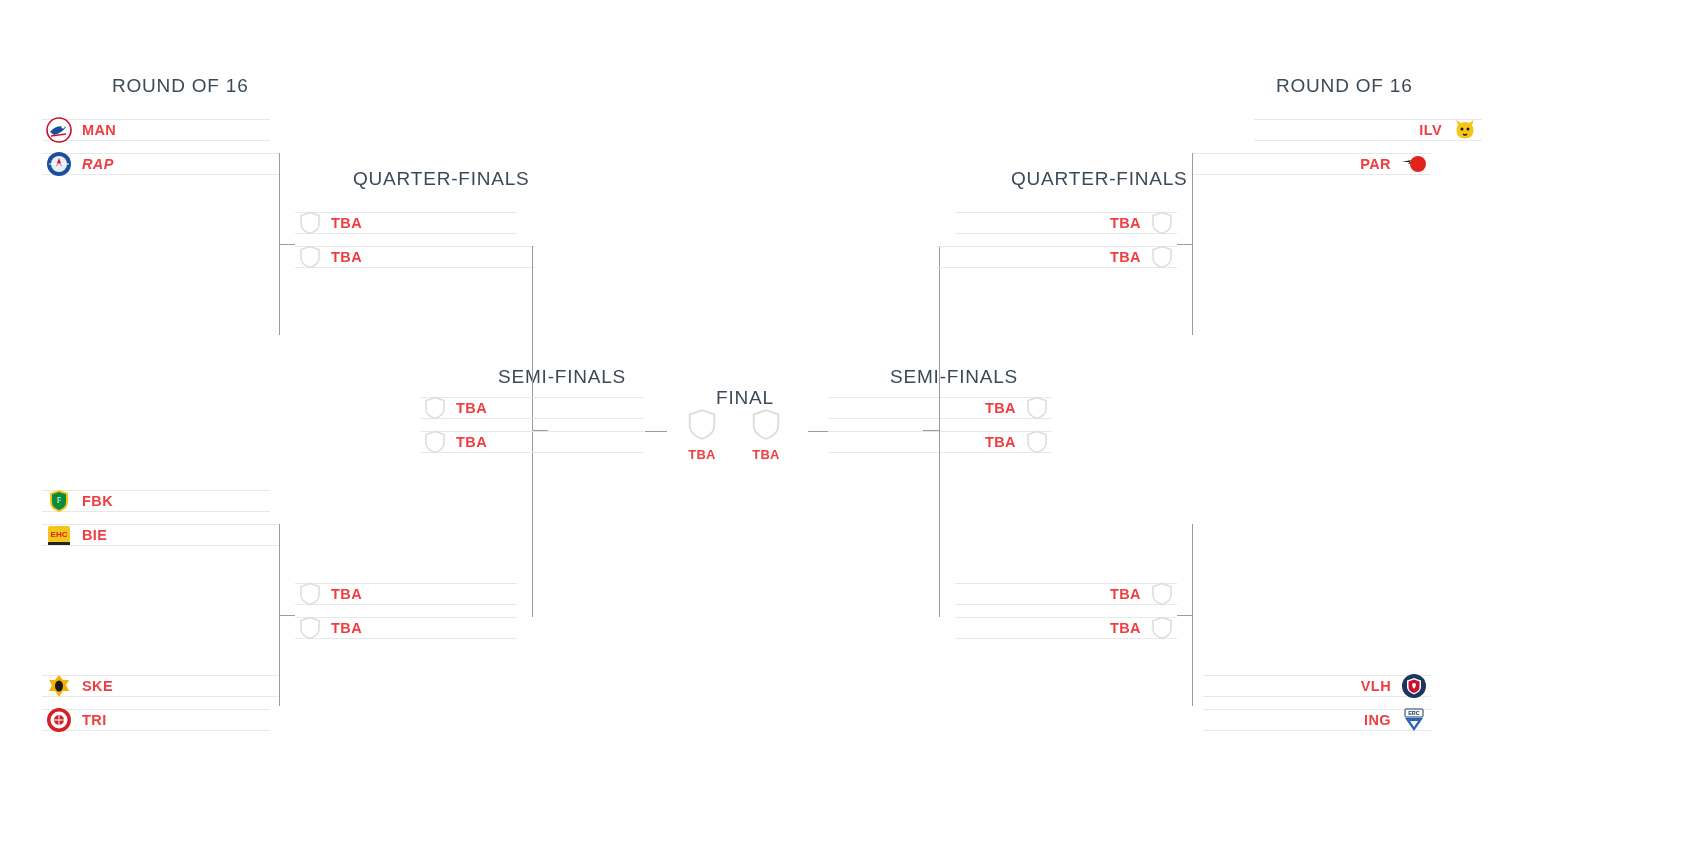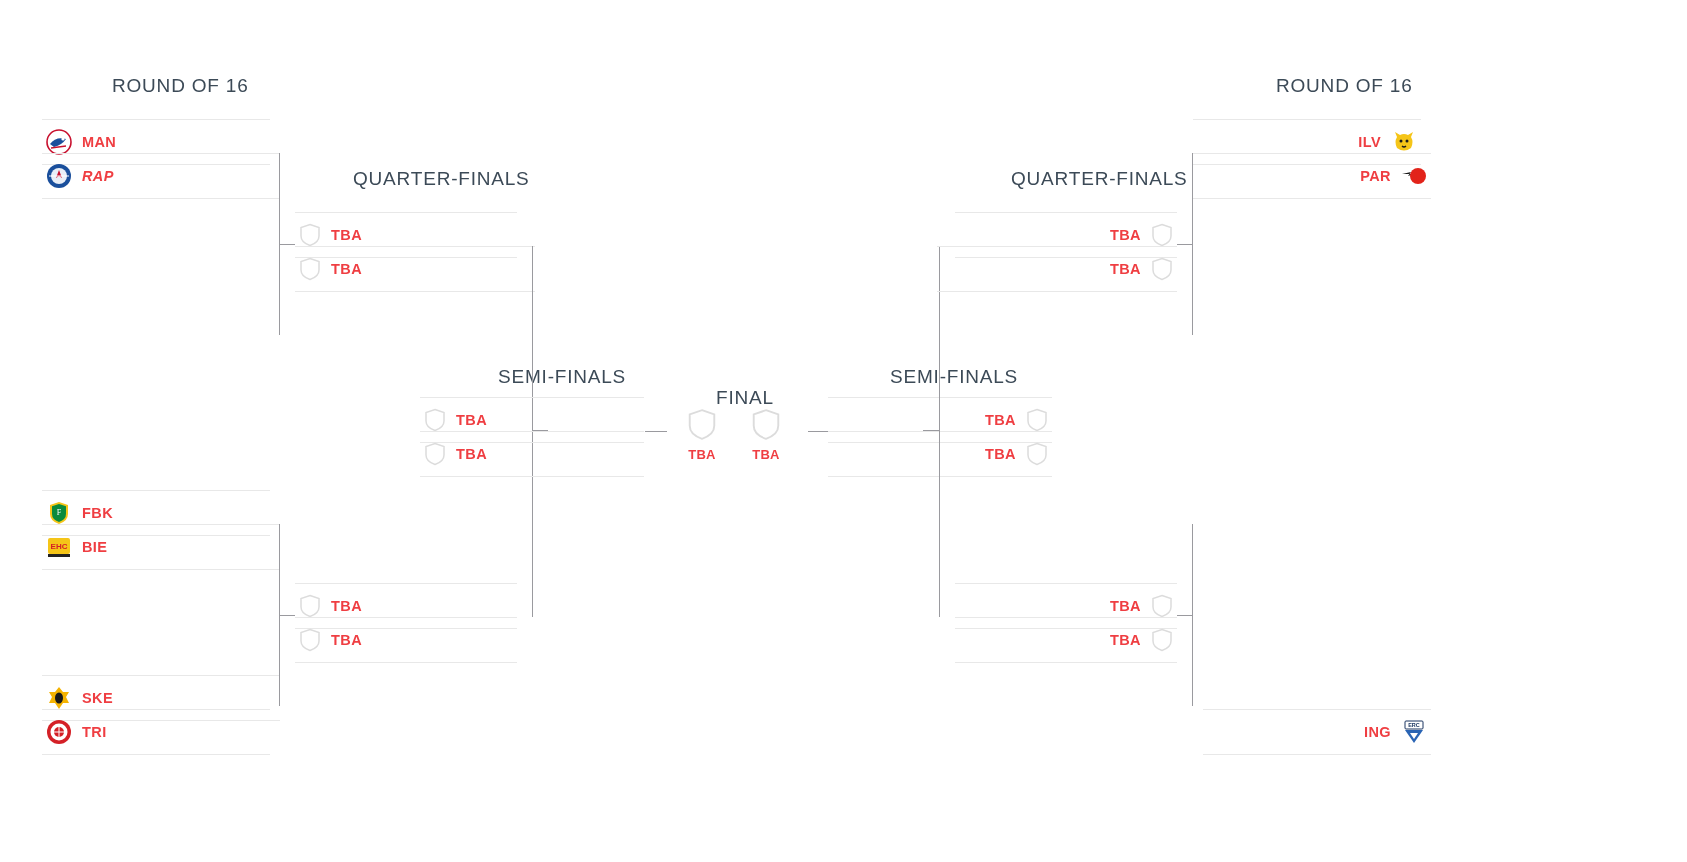--- a/index.html
+++ b/index.html
@@ -17,21 +17,21 @@
     font-size: 19px;
     font-weight: 500;
     letter-spacing: 0.8px;
     color: #3c4a57;
     white-space: nowrap;
   }
 
   
   .slot {
     position: absolute;
-    height: 46px;
+    height: 22px;
     display: flex;
     align-items: center;
     border-top: 1px solid #e8e8e8;
     border-bottom: 1px solid #e8e8e8;
   }
   .slot .abbr {
     font-size: 14.5px;
     font-weight: bold;
     color: #ef3e42;
     letter-spacing: 0.4px;
@@ -283,21 +283,21 @@
           <path d="M11 1.5 L20 4.6 V13 Q20 19.5 11 22.5 Q2 19.5 2 13 V4.6 Z" fill="none" stroke="#dcdcdc" stroke-width="1.5"></path>
         </svg>
     </span>
   </div>
 
   <div class="vline" style="left:1192px; top:153px; height:182px;"></div>
   <div class="stub" style="left:1177px; top:244px; width:16px;"></div>
   <div class="vline" style="left:1192px; top:524px; height:182px;"></div>
   <div class="stub" style="left:1177px; top:615px; width:16px;"></div>
 
-  <div class="slot right" style="left:1193px; top:119px; width:228px;text-align:right;">
+  <div class="slot right" style="left:1254px; top:119px; width:228px;text-align:right;">
     <span class="abbr">ILV</span>
     <span class="logo">
       <svg viewBox="0 0 26 26">
           <path d="M6 8 L4 3 L9 6 Q13 4 17 6 L22 3 L20 8 Q23 13 20 19 Q13 24 6 19 Q3 13 6 8 Z" fill="#f5c518"></path>
           <circle cx="10" cy="12" r="1.5" fill="#1a1a1a"></circle>
           <circle cx="16" cy="12" r="1.5" fill="#1a1a1a"></circle>
           <path d="M11 17 Q13 19 15 17" stroke="#1a1a1a" stroke-width="1.3" fill="none"></path>
         </svg>
     </span>
   </div>
@@ -305,20 +305,31 @@
     <span class="abbr">PAR</span>
     <span class="logo">
       <svg viewBox="0 0 26 26">
           <path d="M1 11 L10 9 L7 13 L13 11 Z" fill="#1a1a1a"></path>
           <circle cx="17" cy="13" r="8" fill="#e2231a"></circle>
           <path d="M17 7 A6 6 0 0 1 17 19 Z" fill="#e2231a"></path>
           <rect x="12" y="7" width="3.5" height="12" fill="#e2231a"></rect>
         </svg>
     </span>
   </div>
+  <div class="slot right" style="left:1203px; top:675px; width:228px;">
+    <span class="abbr">VLH</span>
+    <span class="logo">
+      <svg viewBox="0 0 26 26">
+          <circle cx="13" cy="13" r="12" fill="#1a3560"></circle>
+          <path d="M13 5 L20 7.5 V14 Q20 19 13 21.5 Q6 19 6 14 V7.5 Z" fill="#fff"></path>
+          <path d="M13 6.5 L18.5 8.6 V14 Q18.5 18 13 20 Q7.5 18 7.5 14 V8.6 Z" fill="#c8102e"></path>
+          <path d="M11 11 Q13 9 15 11 Q15 14 13 16 Q11 14 11 11" fill="#fff"></path>
+        </svg>
+    </span>
+  </div>
   <div class="slot right" style="left:1203px; top:709px; width:228px;">
     <span class="abbr">ING</span>
     <span class="logo">
       <svg viewBox="0 0 26 26">
           <rect x="4" y="2" width="18" height="8" rx="1" fill="#fff" stroke="#1a3560" stroke-width="1"></rect>
           <text x="13" y="8" font-size="5.5" font-weight="bold" fill="#1a3560" text-anchor="middle" font-family="sans-serif">ERC</text>
           <path d="M4 11 L22 11 L13 24 Z" fill="#2a64b4"></path>
           <path d="M9 14 L17 14 L13 20 Z" fill="#fff"></path>
         </svg>
     </span>

